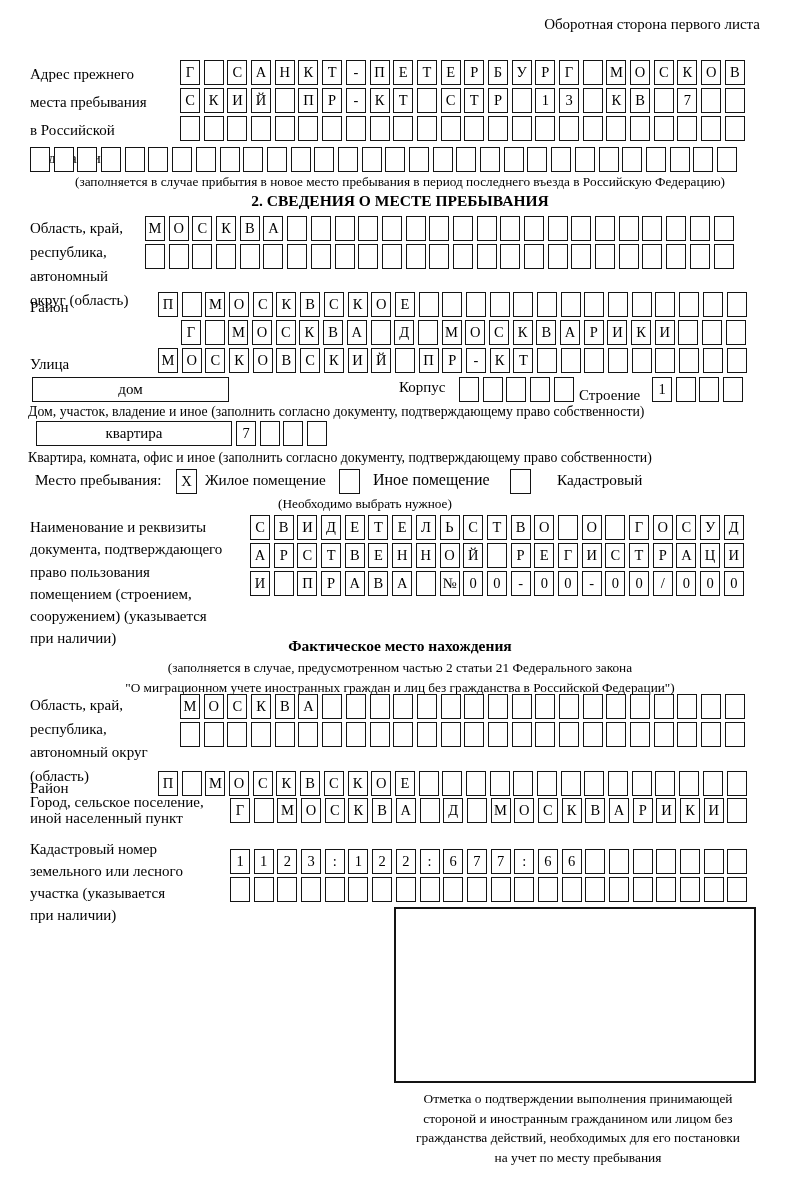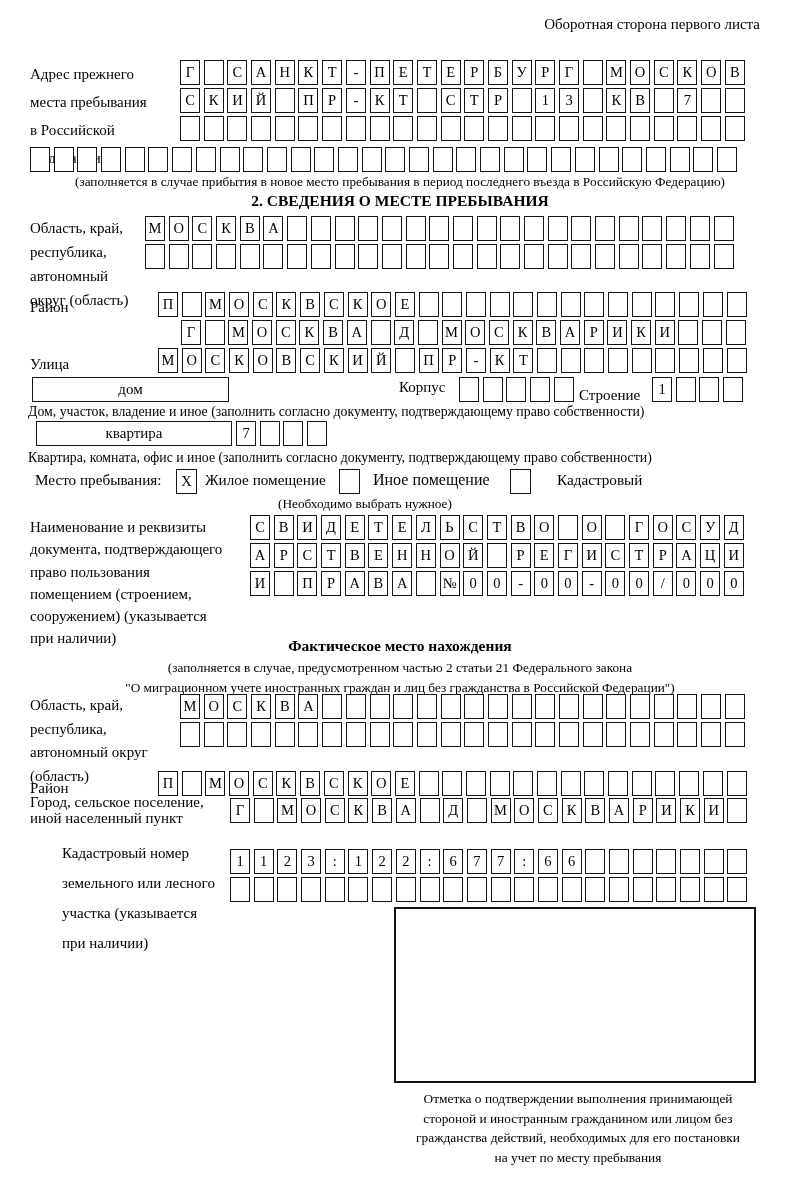--- a/index.html
+++ b/index.html
@@ -110,21 +110,21 @@
   <div class="cellrow" style="left:180px; top:694px;"><span class="cell">М</span><span class="cell">О</span><span class="cell">С</span><span class="cell">К</span><span class="cell">В</span><span class="cell">А</span><span class="cell"></span><span class="cell"></span><span class="cell"></span><span class="cell"></span><span class="cell"></span><span class="cell"></span><span class="cell"></span><span class="cell"></span><span class="cell"></span><span class="cell"></span><span class="cell"></span><span class="cell"></span><span class="cell"></span><span class="cell"></span><span class="cell"></span><span class="cell"></span><span class="cell"></span><span class="cell"></span></div>
   <div class="cellrow" style="left:180px; top:722px;"><span class="cell"></span><span class="cell"></span><span class="cell"></span><span class="cell"></span><span class="cell"></span><span class="cell"></span><span class="cell"></span><span class="cell"></span><span class="cell"></span><span class="cell"></span><span class="cell"></span><span class="cell"></span><span class="cell"></span><span class="cell"></span><span class="cell"></span><span class="cell"></span><span class="cell"></span><span class="cell"></span><span class="cell"></span><span class="cell"></span><span class="cell"></span><span class="cell"></span><span class="cell"></span><span class="cell"></span></div>
 
   <div class="lbl" style="left:30px; top:775px;">Район</div>
   <div class="cellrow" style="left:158px; top:771px;"><span class="cell">П</span><span class="cell"></span><span class="cell">М</span><span class="cell">О</span><span class="cell">С</span><span class="cell">К</span><span class="cell">В</span><span class="cell">С</span><span class="cell">К</span><span class="cell">О</span><span class="cell">Е</span><span class="cell"></span><span class="cell"></span><span class="cell"></span><span class="cell"></span><span class="cell"></span><span class="cell"></span><span class="cell"></span><span class="cell"></span><span class="cell"></span><span class="cell"></span><span class="cell"></span><span class="cell"></span><span class="cell"></span><span class="cell"></span></div>
 
   <div class="lbl" style="left:30px; top:794px; line-height:16px; width:210px;">Город, сельское поселение,
 иной населенный пункт</div>
   <div class="cellrow" style="left:230px; top:798px;"><span class="cell">Г</span><span class="cell"></span><span class="cell">М</span><span class="cell">О</span><span class="cell">С</span><span class="cell">К</span><span class="cell">В</span><span class="cell">А</span><span class="cell"></span><span class="cell">Д</span><span class="cell"></span><span class="cell">М</span><span class="cell">О</span><span class="cell">С</span><span class="cell">К</span><span class="cell">В</span><span class="cell">А</span><span class="cell">Р</span><span class="cell">И</span><span class="cell">К</span><span class="cell">И</span><span class="cell"></span></div>
 
-  <div class="lbl" style="left:30px; top:838px; line-height:30px; width:200px;margin-left:32px;">Кадастровый номер
+  <div class="lbl" style="left:30px; top:838px; line-height:22px; width:200px;">Кадастровый номер
 земельного или лесного
 участка (указывается
 при наличии)</div>
   <div class="cellrow" style="left:230px; top:849px;"><span class="cell">1</span><span class="cell">1</span><span class="cell">2</span><span class="cell">3</span><span class="cell">:</span><span class="cell">1</span><span class="cell">2</span><span class="cell">2</span><span class="cell">:</span><span class="cell">6</span><span class="cell">7</span><span class="cell">7</span><span class="cell">:</span><span class="cell">6</span><span class="cell">6</span><span class="cell"></span><span class="cell"></span><span class="cell"></span><span class="cell"></span><span class="cell"></span><span class="cell"></span><span class="cell"></span></div>
   <div class="cellrow" style="left:230px; top:877px;"><span class="cell"></span><span class="cell"></span><span class="cell"></span><span class="cell"></span><span class="cell"></span><span class="cell"></span><span class="cell"></span><span class="cell"></span><span class="cell"></span><span class="cell"></span><span class="cell"></span><span class="cell"></span><span class="cell"></span><span class="cell"></span><span class="cell"></span><span class="cell"></span><span class="cell"></span><span class="cell"></span><span class="cell"></span><span class="cell"></span><span class="cell"></span><span class="cell"></span></div>
 
   <div class="bigbox" style="left:394px; top:907px; width:362px; height:176px;"></div>
   <div class="caption" style="left:378px; top:1089px; width:400px;">Отметка о подтверждении выполнения принимающей
 стороной и иностранным гражданином или лицом без
 гражданства действий, необходимых для его постановки

